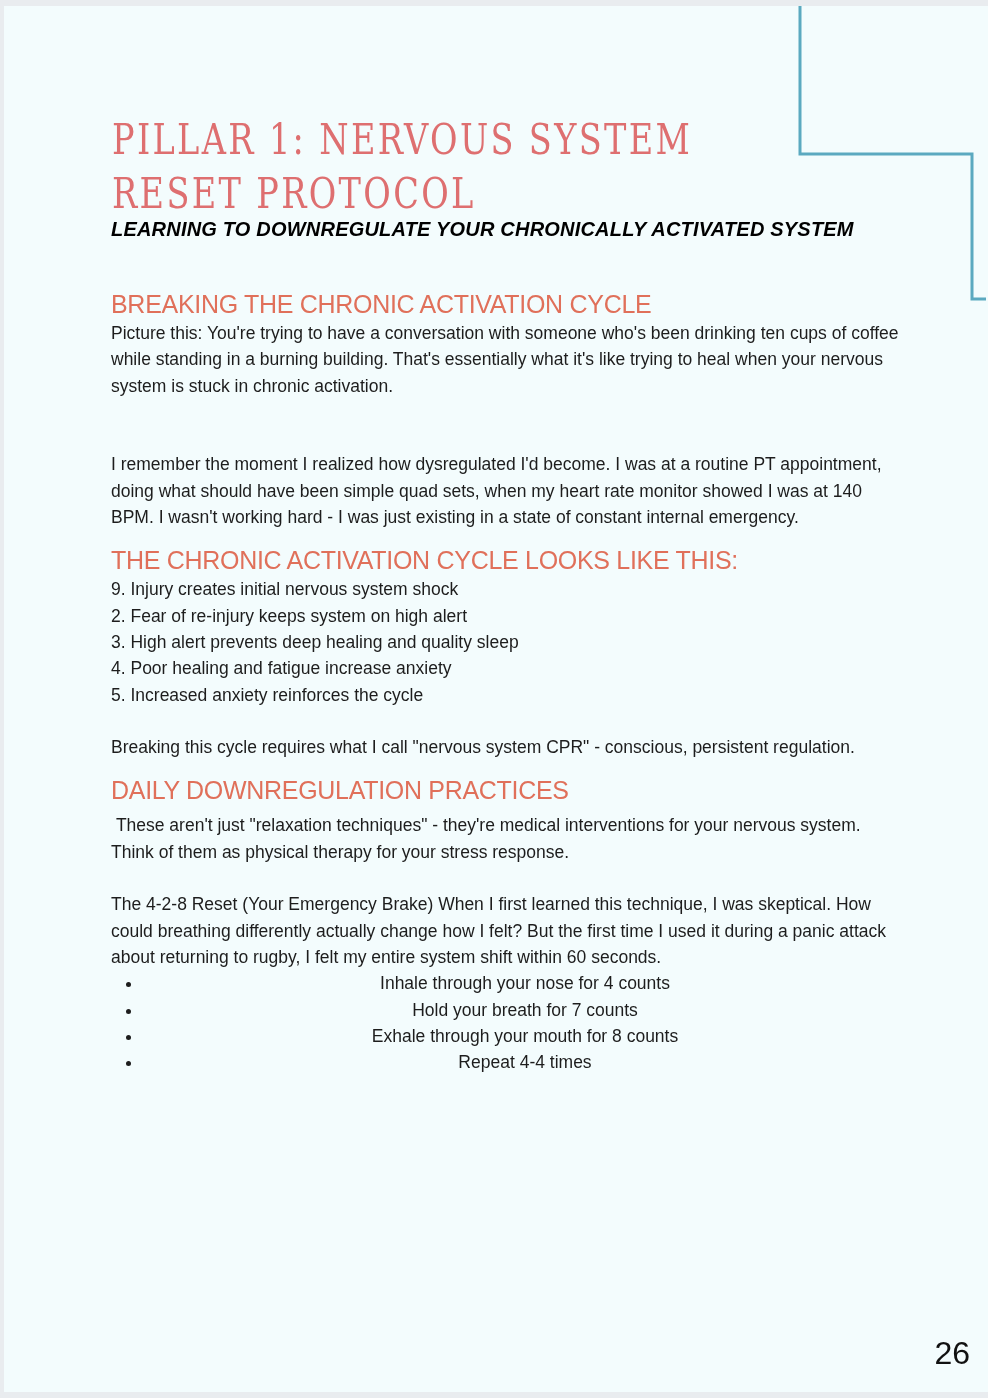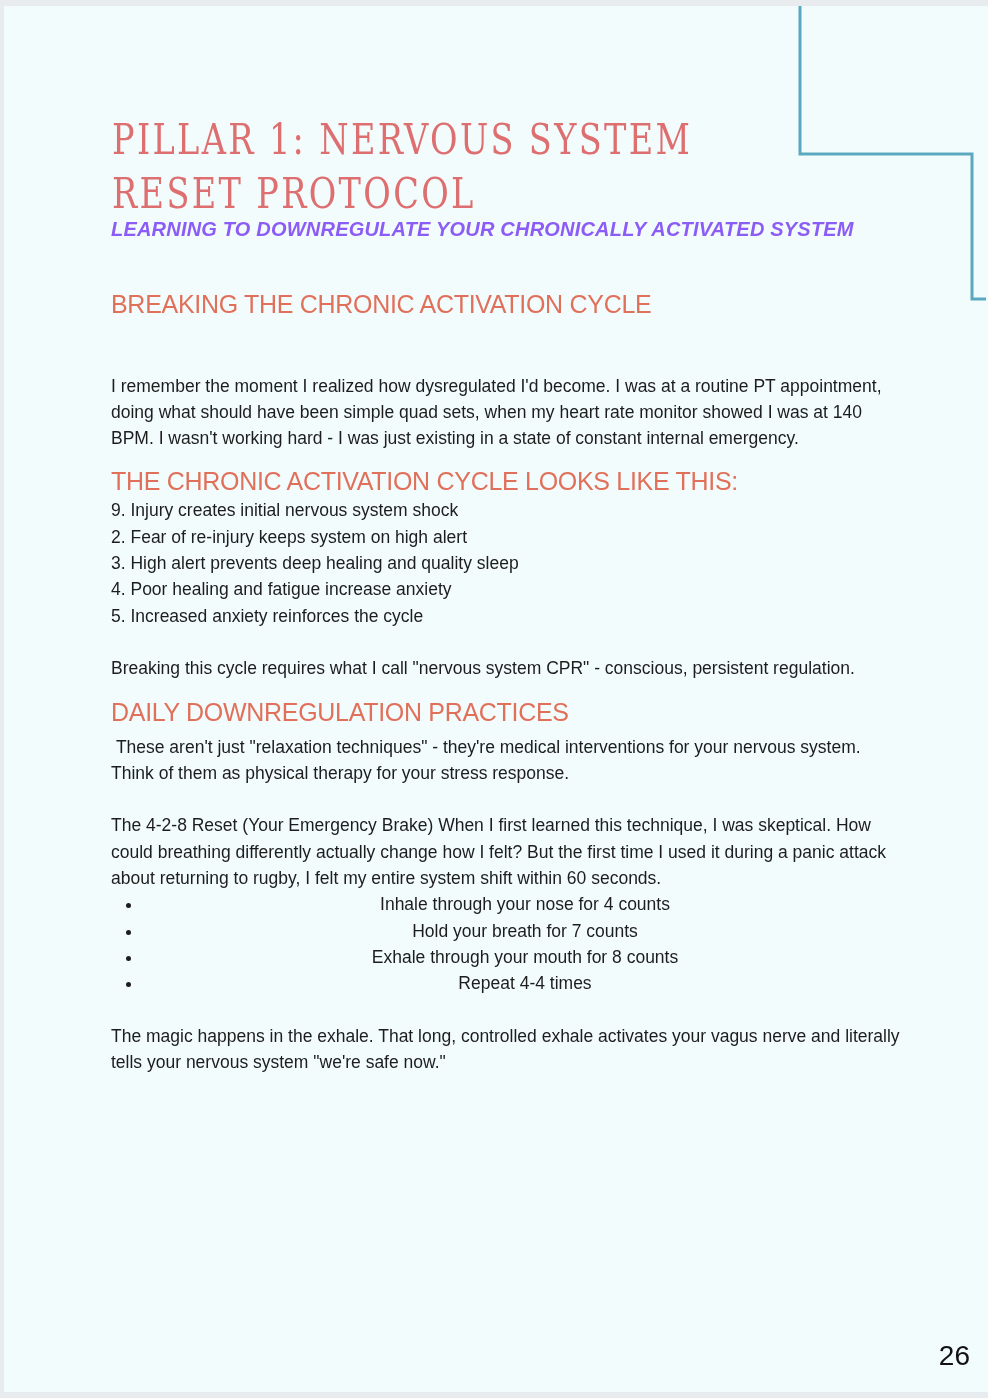--- a/index.html
+++ b/index.html
@@ -34,21 +34,21 @@
     transform-origin: left top;
     white-space: nowrap;
   }
   .subtitle {
     position: absolute;
     left: 107px; top: 212px;
     margin: 0;
     font-family: "Liberation Sans", sans-serif;
     font-weight: bold;
     font-style: italic;
-    color: #8b5cf6;
+    color: #000000;
     font-size: 20px;
     letter-spacing: 0.2px;
     white-space: nowrap;
   }
   .content {
     position: absolute;
     left: 107px; top: 262px;
     width: 790px;
     color: #1d1d1d;
     font-family: "Liberation Sans", sans-serif;
@@ -67,40 +67,41 @@
   p { margin: 0; }
   .gap { height: 26.3px; }
   .gap-s { height: 14px; }
   ol.plain { list-style: none; margin: 0; padding: 0; }
   ul.bullets { margin: 0; padding-left: 32px; text-align: center; }
   ul.bullets li { padding-left: 6px; }
   .pagenum {
     position: absolute;
     right: 24px; bottom: 20px;
     font-family: "Liberation Sans", sans-serif;
-    font-size: 28px;
+    font-size: 32px;
     color: #111;
   }
 </style>
 </head>
 <body>
 
 <div class="page">
   <svg class="deco" width="982" height="300">
     <polyline points="796,0 796,148 968,148 968,293 982,293" fill="none" stroke="#5ba9c0" stroke-width="3"></polyline>
   </svg>
 
   <h1 class="title">
     <span>PILLAR 1: NERVOUS SYSTEM</span><br>
     <span>RESET PROTOCOL</span>
   </h1>
   <p class="subtitle">LEARNING TO DOWNREGULATE YOUR CHRONICALLY ACTIVATED SYSTEM</p>
 
   <div class="content">
     <h2 class="h2">BREAKING THE CHRONIC ACTIVATION CYCLE</h2>
+    <p>Picture this: You're trying to have a conversation with someone who's been drinking ten cups of coffee while standing in a burning building. That's essentially what it's like trying to heal when your nervous system is stuck in chronic activation.</p>
     <div class="gap"></div>
     <div class="gap"></div>
     <p>I remember the moment I realized how dysregulated I'd become. I was at a routine PT appointment, doing what should have been simple quad sets, when my heart rate monitor showed I was at 140 BPM. I wasn't working hard - I was just existing in a state of constant internal emergency.</p>
     <div class="gap-s"></div>
 
     <h2 class="h2">THE CHRONIC ACTIVATION CYCLE LOOKS LIKE THIS:</h2>
     <ol class="plain">
       <li>9. Injury creates initial nervous system shock</li>
       <li>2. Fear of re-injury keeps system on high alert</li>
       <li>3. High alert prevents deep healing and quality sleep</li>
@@ -116,17 +117,16 @@
     <p style="white-space:pre-wrap"> These aren't just "relaxation techniques" - they're medical interventions for your nervous system. Think of them as physical therapy for your stress response.</p>
     <div class="gap"></div>
     <p>The 4-2-8 Reset (Your Emergency Brake) When I first learned this technique, I was skeptical. How could breathing differently actually change how I felt? But the first time I used it during a panic attack about returning to rugby, I felt my entire system shift within 60 seconds.</p>
     <ul class="bullets">
       <li>Inhale through your nose for 4 counts</li>
       <li>Hold your breath for 7 counts</li>
       <li>Exhale through your mouth for 8 counts</li>
       <li>Repeat 4-4 times</li>
     </ul>
     <div class="gap"></div>
-    <p>The magic happens in the exhale. That long, controlled exhale activates your vagus nerve and literally tells your nervous system "we're safe now."</p>
   </div>
 
   <div class="pagenum">26</div>
 </div>
 
 </body></html>

